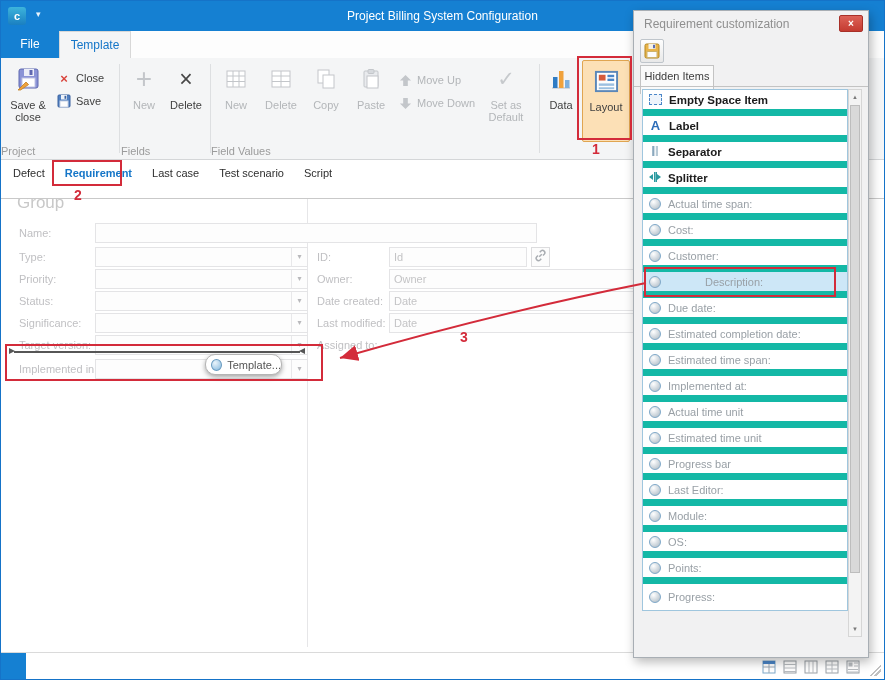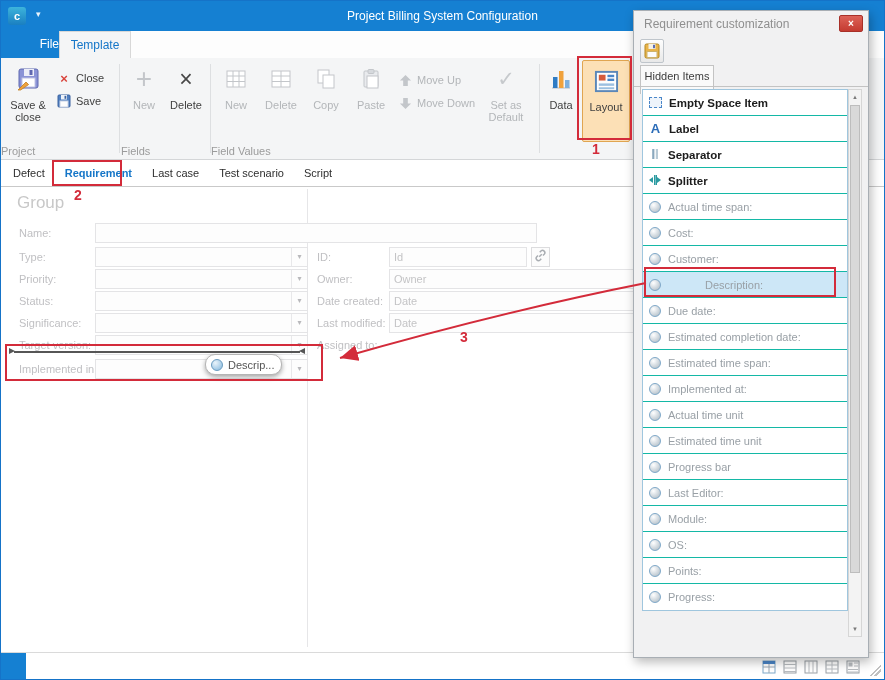--- a/index.html
+++ b/index.html
@@ -13,41 +13,41 @@
               background:linear-gradient(#3db4dc,#1a7fc1); color:#fff; font-size:11px; font-weight:bold;
               text-align:center; line-height:18px; }
   .qat-arrow { position:absolute; left:35px; top:8px; font-size:9px; color:#eaf4fc; }
   .tb-title { position:absolute; left:0; right:0; top:8px; text-align:center; font-size:12px; color:#fff; }
   .winctl { position:absolute; top:7px; width:22px; text-align:center; font-size:11px; color:#fff; cursor:default; }
   .winctl.min { right:62px; } .winctl.max { right:35px; } .winctl.cls { right:8px; }
 
   
   .ribbon-tabs { position:absolute; left:0; top:30px; right:0; height:27px; background:#fdfdfd; z-index:4; }
   .tab-file { position:absolute; left:0; top:0; width:58px; height:27px; background:#1580d2; color:#fff;
-              text-align:right; line-height:27px; font-size:12px; cursor:default; }
+              text-align:center; line-height:27px; font-size:12px; cursor:default; }
   .tab-template { position:absolute; left:58px; top:0; width:72px; height:27px; background:#f4f5f6; color:#1576c8;
               border:1px solid #d8d8d8; border-bottom:none; text-align:center; line-height:26px; font-size:12px; cursor:default; }
 
   
   .ribbon { position:absolute; left:0; top:57px; right:0; height:102px; background:#f4f5f6; border-bottom:1px solid #d4d6d8; z-index:4; }
   .rsep { position:absolute; top:6px; bottom:6px; width:1px; background:#dddfe1; }
   .rgl  { position:absolute; bottom:2px; font-size:11px; color:#9b9b9b; text-align:left; }
   .rlg  { position:absolute; top:3px; height:78px; text-align:center; font-size:11px; line-height:12px; color:#3f3f3f; cursor:default; }
   .rlg .ric { display:flex; justify-content:center; align-items:center; height:36px; margin-bottom:2px; }
   .rsm  { position:absolute; display:flex; align-items:center; gap:4px; font-size:11px; color:#3f3f3f; height:20px; cursor:default; }
   .rsm .ric16 { width:16px; display:flex; justify-content:center; align-items:center; }
   .dis  { color:#b3b6b9 !important; }
   .xr { color:#d9433b; font-weight:bold; font-size:13px; }
   .pl { color:#c3c6ca; font-size:28px; font-weight:300; line-height:28px; }
   .xd { color:#474747; font-size:23px; font-weight:300; }
   .ck { color:#c6c9cc; font-size:21px; }
   .layout-on { background:#fce0b6; border:1px solid #e0a551; border-radius:2px; }
 
   
-  .doctabs { position:absolute; left:0; top:160px; right:0; height:26px; background:#fff; border-bottom:1px solid #c9c9c9;
+  .doctabs { position:absolute; left:0; top:160px; right:0; height:38px; background:#fff; border-bottom:1px solid #c9c9c9;
              display:flex; padding-left:2px; font-size:11px; z-index:3; }
   .doctab { padding:0 10px; line-height:25px; color:#2e2e2e; cursor:default; }
   .doctab.sel { color:#1576c8; font-weight:bold; }
 
   
   .form { position:absolute; left:0; top:186px; right:0; bottom:28px; background:#fff; z-index:2; }
   .vdiv { position:absolute; left:306px; top:2px; bottom:4px; width:1px; background:#e6e6e8; }
   .gtitle { position:absolute; left:16px; top:6px; font-size:17px; color:#c8c8c8; }
   .flabel { position:absolute; font-size:11px; color:#c0c0c3; line-height:20px; white-space:nowrap; }
   .ffield { position:absolute; height:20px; background:#fdfdfd; border:1px solid #e4e4e6; font-size:11px;
@@ -83,21 +83,21 @@
   .dtitle { position:absolute; left:10px; top:6px; font-size:12px; color:#8f8f8f; }
   .dclose { position:absolute; right:5px; top:4px; width:24px; height:17px; background:linear-gradient(#dd6257,#c43b31);
             border:1px solid #a83028; border-radius:2px; color:#fff; font-size:10px; font-weight:bold;
             text-align:center; line-height:15px; cursor:default; }
   .dsave { position:absolute; left:6px; top:28px; width:24px; height:24px; background:linear-gradient(#fefefe,#e8e8e8);
            border:1px solid #bfc5cb; border-radius:2px; display:flex; align-items:center; justify-content:center; cursor:default; }
   .dtab { position:absolute; left:6px; top:54px; width:74px; height:29px; background:#fafafa; border:1px solid #c3c3c3;
           border-bottom:none; font-size:11px; color:#3c3c3c; text-align:center; line-height:21px; cursor:default; }
   .dtabline { position:absolute; left:0; right:0; top:75px; height:1px; background:#c3c3c3; }
   .dlist { position:absolute; left:8px; top:78px; width:206px; border:1px solid #9fc6de; background:#fff; }
-  .ditem { height:26px; border-bottom:1px solid #14b8a6; display:flex; align-items:center; gap:7px;
+  .ditem { height:26px; border-bottom:7px solid #14b8a6; display:flex; align-items:center; gap:7px;
            padding-left:6px; font-size:11px; color:#99a0a6; background:#fff; cursor:default; }
   .ditem:last-child { border-bottom:none; }
   .ditem.b { font-weight:bold; color:#1c1c1c; font-size:11.5px; }
   .ditem.hl { background:#cde7f7;gap:44px; }
   .orb { width:12px; height:12px; border-radius:50%; border:1px solid #7fa8c8; flex:0 0 auto;
          background:radial-gradient(circle at 35% 30%, #ffffff, #c2ccd4 70%, #9aa8b4); }
   .i-empty { width:13px; height:11px; border:1px dashed #4a86c8; background:#eef4fb; flex:0 0 auto; }
   .i-A { color:#2b6cb8; font-weight:bold; font-size:13px; width:13px; text-align:center; flex:0 0 auto; }
   .dscroll { position:absolute; left:214px; top:78px; width:14px; height:548px; background:#f3f3f3; border:1px solid #d6d6d6; }
   .sarr { position:absolute; left:0; right:0; height:14px; color:#7a7a7a; font-size:6px; text-align:center; line-height:14px; cursor:default; }
@@ -324,21 +324,21 @@
       <span class="tr"></span>
     </div>
 
     <span class="flabel" style="left:18px;top:172px">Implemented in:</span>
     <div class="ffield fcombo" style="left:94px;top:172px;width:213px">
       <span class="dd">▾</span>
     </div>
 
     <div class="ghost">
       <span class="gorb"></span>
-      <span>Descrip...</span>
+      <span>Template...</span>
     </div>
   </div>
 
   <div class="statusbar">
     <div class="st-accent"></div>
     <div class="st-icons">
       <span>
         <svg width="14" height="14" viewBox="0 0 14 14">
             <rect x="1" y="1" width="12" height="12" fill="#fff" stroke="#7fa8c8"></rect>
             <rect x="1" y="1" width="12" height="3" fill="#4a86c8"></rect>

